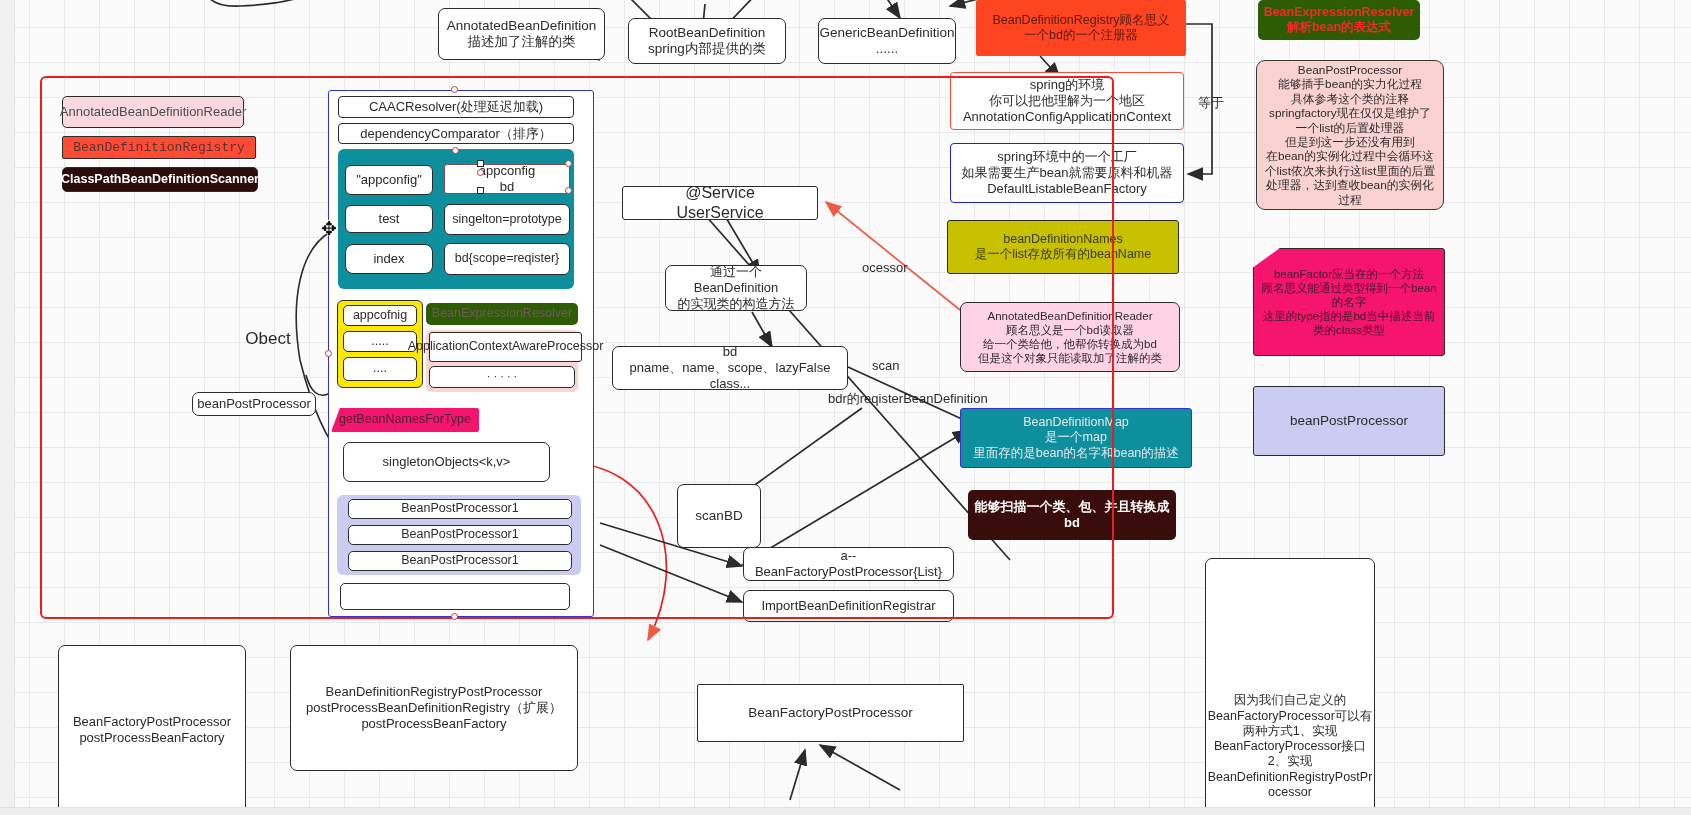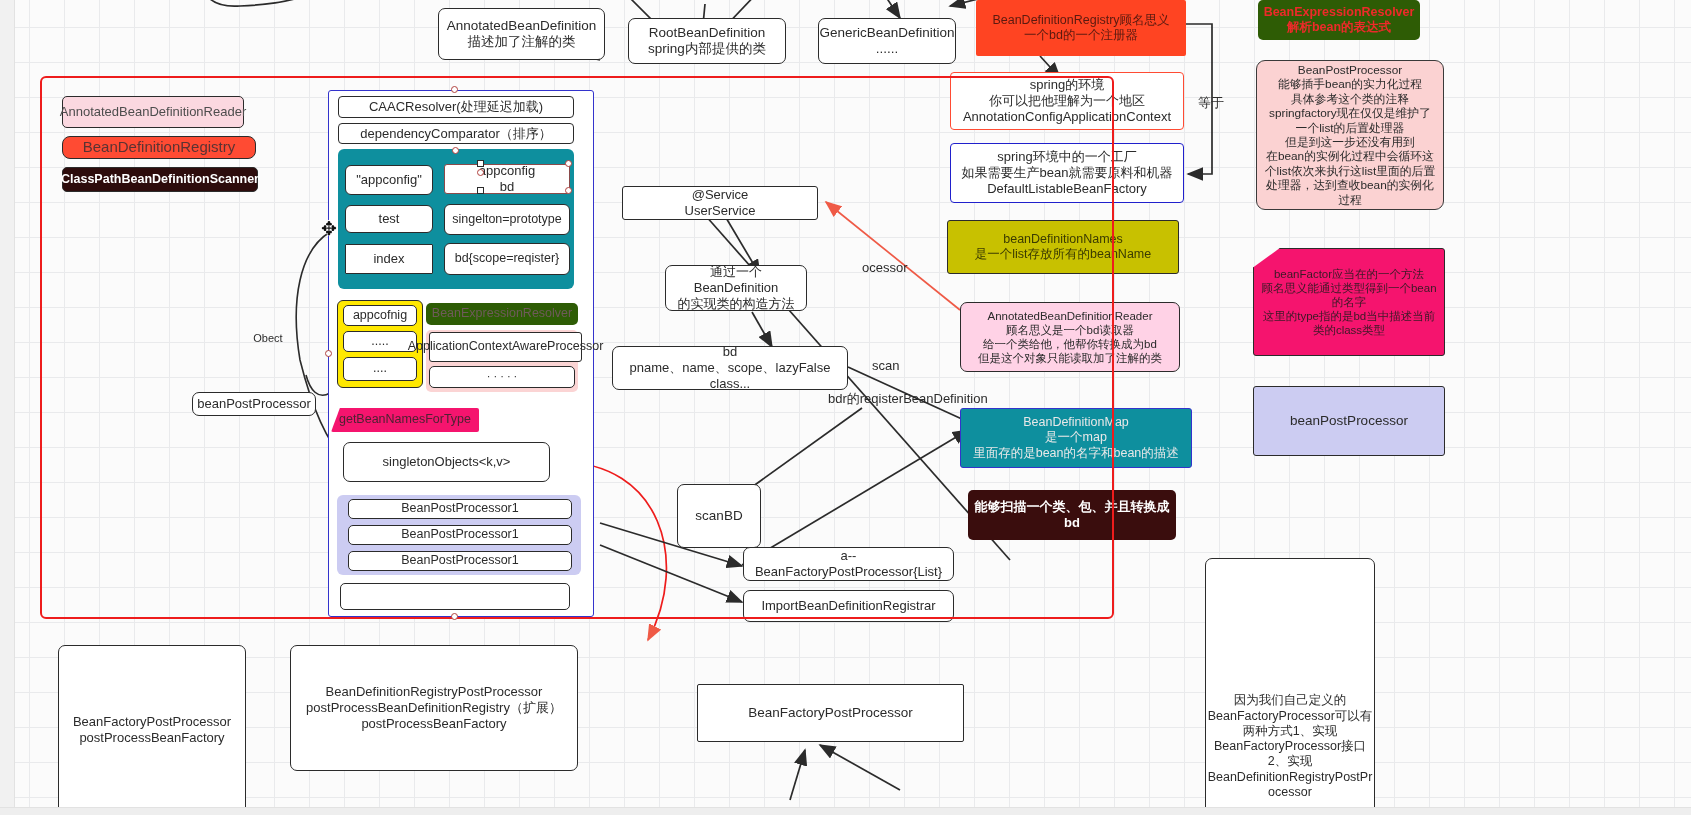--- a/index.html
+++ b/index.html
@@ -181,21 +181,21 @@
 能够插手bean的实力化过程
 具体参考这个类的注释
 springfactory现在仅仅是维护了
 一个list的后置处理器
 但是到这一步还没有用到
 在bean的实例化过程中会循环这
 个list依次来执行这list里面的后置
 处理器，达到查收bean的实例化
 过程</div>
 
-  <div class="node rect" style="left:622px;top:186px;width:196px;height:34px;font-size:13px;border-radius:3px;">@Service
+  <div class="node rect" style="left:622px;top:186px;width:196px;height:34px;font-size:16px;border-radius:3px;">@Service
 UserService</div>
 
   <div class="node rect" style="left:665px;top:265px;width:142px;height:46px;font-size:13px;">通过一个BeanDefinition
 的实现类的构造方法</div>
 
   <div class="node rect" style="left:612px;top:346px;width:236px;height:44px;font-size:13px;">bd
 pname、name、scope、lazyFalse class...</div>
 
   <div class="node sharp" style="left:947px;top:220px;width:232px;height:54px;background:#c8c100;color:#3b3b00;font-size:12.5px;border:1.5px solid #2b2b2b;border-radius:3px;">beanDefinitionNames
 是一个list存放所有的beanName</div>
@@ -239,36 +239,36 @@
 BeanFactoryProcessor可以有
 两种方式1、实现
 BeanFactoryProcessor接口
 2、实现
 BeanDefinitionRegistryPostPr
 ocessor</div>
 
   <div style="position:absolute;left:40px;top:76px;width:1074px;height:543px;border:2px solid #ee1c1c;border-radius:6px;background:transparent;box-sizing:border-box;"></div>
 
   <div class="node" style="left:62px;top:96px;width:182px;height:32px;background:#fbd8e0;border:1.5px solid #2b2b2b;border-radius:5px;font-size:13px;color:#4d4d4d;">AnnotatedBeanDefinitionReader</div>
-  <div class="node" style="left:62px;top:136px;width:194px;height:23px;background:#ff4b33;border:1.5px solid #2b2b2b;border-radius:8px;font-size:15px;color:#5a3333;">BeanDefinitionRegistry</div>
+  <div class="node" style="left:62px;top:136px;width:194px;height:23px;background:#ff4b33;border:1.5px solid #2b2b2b;border-radius:2px;font-size:13px;color:#5a3333;font-family:Liberation Mono, monospace;">BeanDefinitionRegistry</div>
   <div class="node" style="left:62px;top:167px;width:196px;height:25px;background:#2d0c0c;border:1.5px solid #2b2b2b;border-radius:5px;font-size:12.5px;color:#ffffff;font-weight:bold;">ClassPathBeanDefinitionScanner</div>
 
-  <div class="node" style="left:238px;top:330px;width:60px;height:18px;font-size:11px;background:transparent;">Obect</div>
+  <div class="node" style="left:238px;top:330px;width:60px;height:18px;font-size:17px;background:transparent;">Obect</div>
 
   <div class="node rect" style="left:192px;top:392px;width:124px;height:24px;font-size:13px;">beanPostProcessor</div>
 
   <div style="position:absolute;left:328px;top:90px;width:266px;height:527px;border:1.6px solid #3333cc;border-radius:3px;background:#ffffff;box-sizing:border-box;"></div>
 
   <div class="node rect" style="left:338px;top:96px;width:236px;height:22px;font-size:13px;border-radius:4px;">CAACResolver(处理延迟加载)</div>
   <div class="node rect" style="left:338px;top:123px;width:236px;height:21px;font-size:13px;border-radius:4px;">dependencyComparator（排序）</div>
 
   <div style="position:absolute;left:338px;top:149px;width:236px;height:140px;background:#0e8f9e;border-radius:6px;"></div>
   <div class="node rect" style="left:345px;top:165px;width:88px;height:30px;font-size:13px;border-radius:6px;">"appconfig"</div>
   <div class="node rect" style="left:345px;top:205px;width:88px;height:28px;font-size:13px;border-radius:6px;">test</div>
-  <div class="node rect" style="left:345px;top:244px;width:88px;height:30px;font-size:13px;border-radius:1px;">index</div>
+  <div class="node rect" style="left:345px;top:244px;width:88px;height:30px;font-size:13px;border-radius:8px;">index</div>
 
   <div class="node" style="left:444px;top:164px;width:126px;height:30px;background:#ffffff;border:1.4px solid #8a4a4a;border-radius:3px;font-size:13px;">appconfig
 bd</div>
   <div class="node rect" style="left:444px;top:204px;width:126px;height:31px;font-size:12.5px;border-radius:6px;">singelton=prototype</div>
   <div class="node rect" style="left:444px;top:243px;width:126px;height:32px;font-size:12.5px;border-radius:6px;">bd{scope=reqister}</div>
 
   <div style="position:absolute;left:337px;top:300px;width:86px;height:88px;background:#ffe800;border:1.6px solid #2b2b2b;border-radius:6px;box-sizing:border-box;"></div>
   <div class="node rect" style="left:343px;top:305px;width:74px;height:21px;font-size:12.5px;border-radius:5px;">appcofnig</div>
   <div class="node rect" style="left:343px;top:331px;width:74px;height:21px;font-size:12.5px;border-radius:5px;">.....</div>
   <div class="node rect" style="left:343px;top:357px;width:74px;height:24px;font-size:12.5px;border-radius:5px;">....</div>

